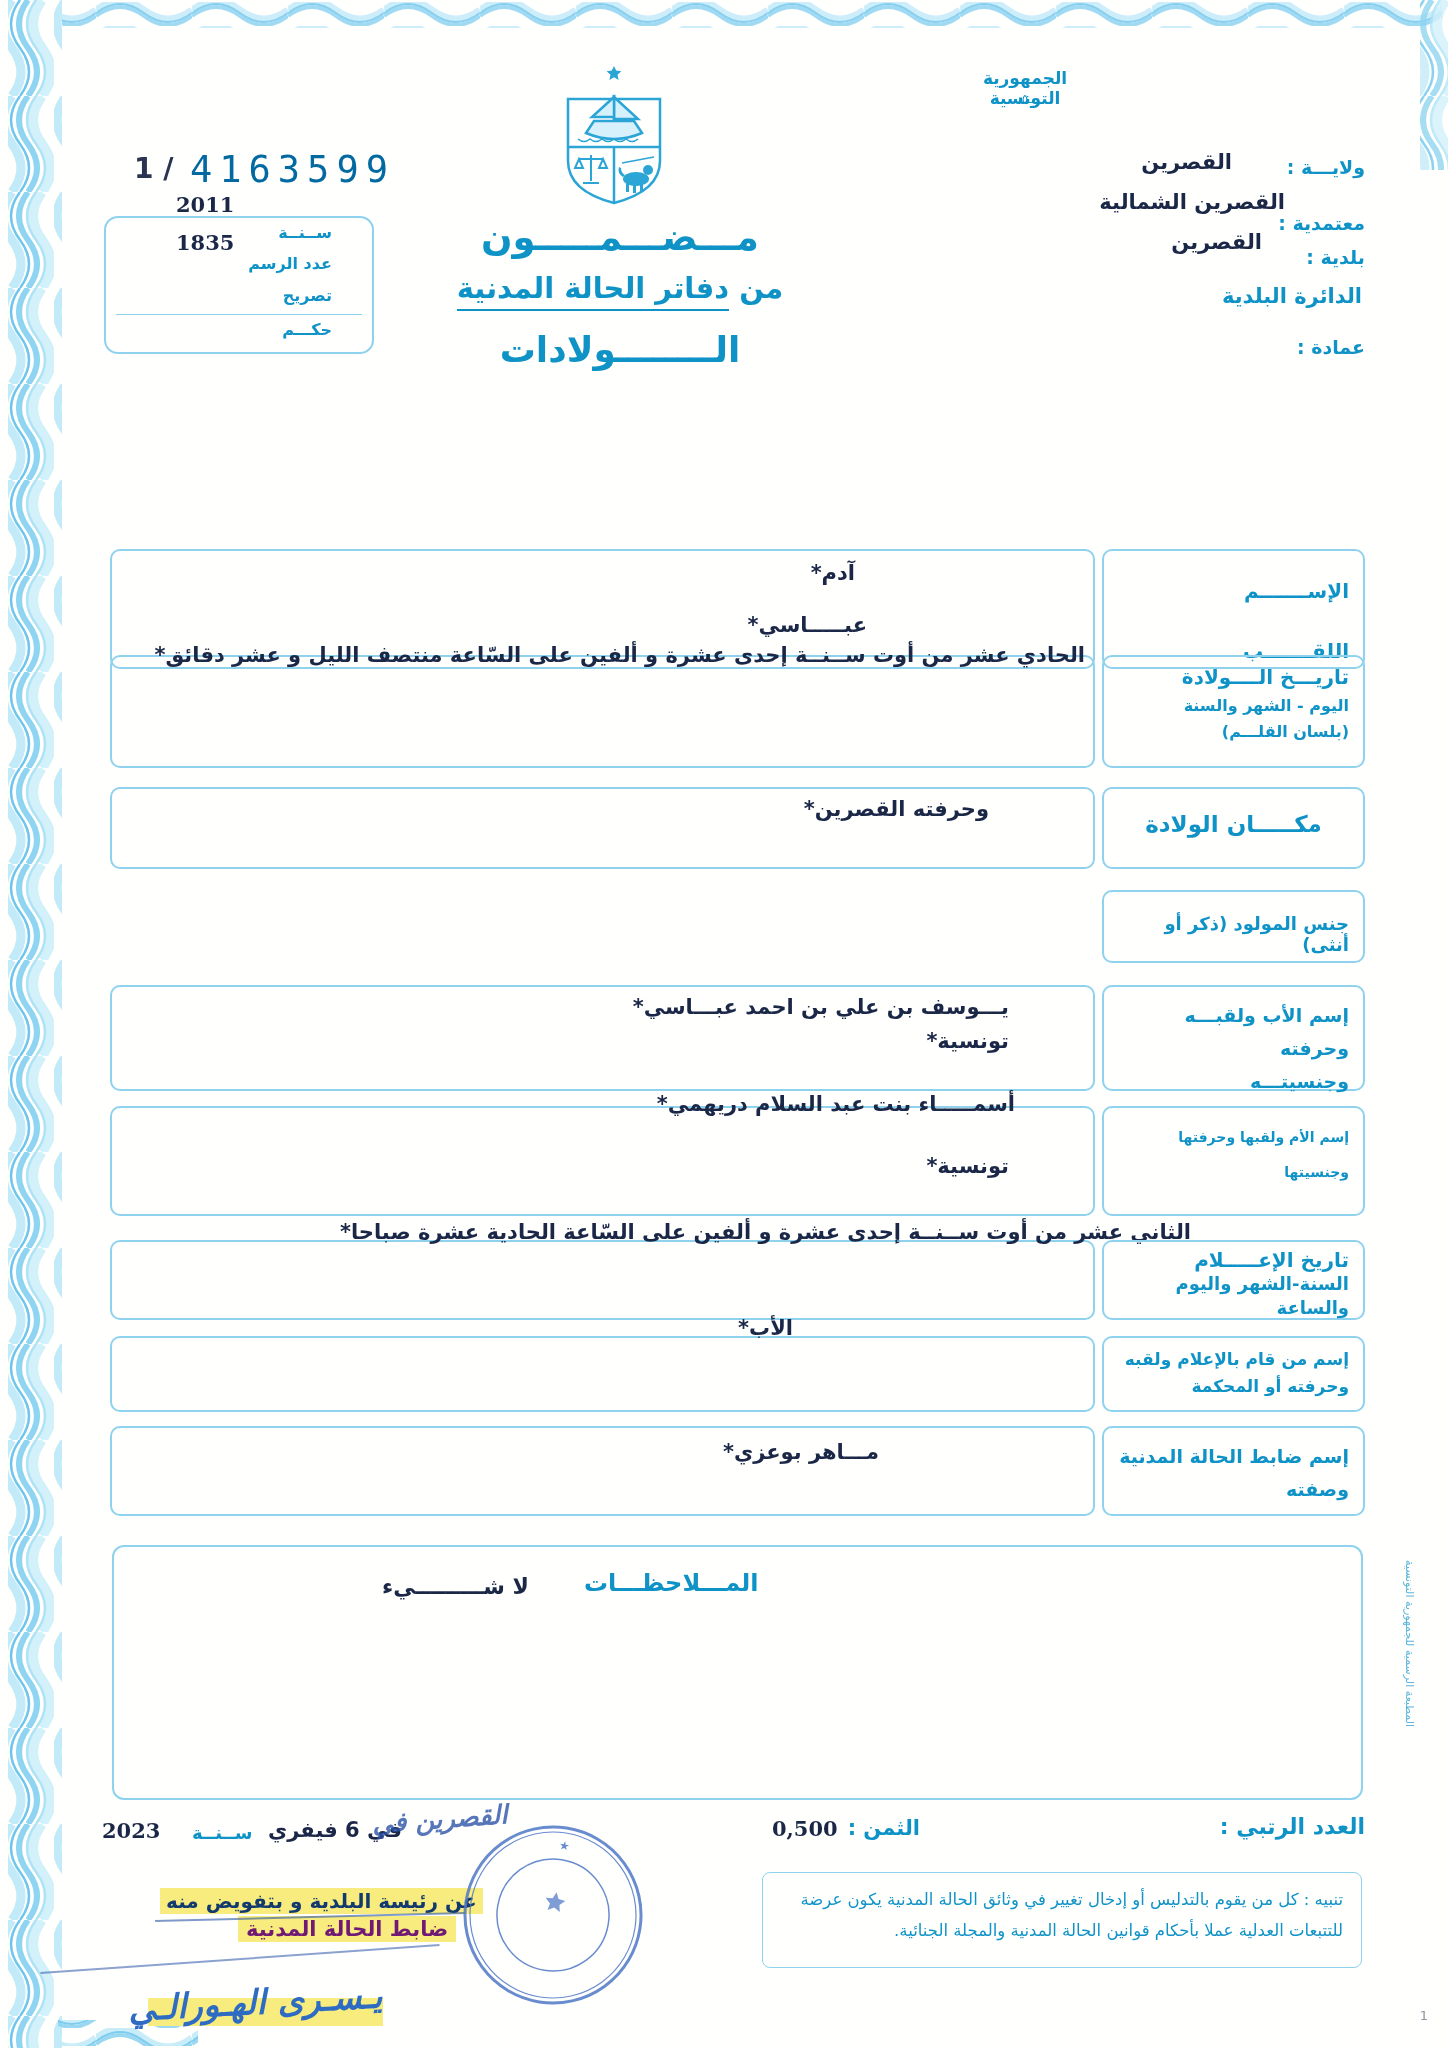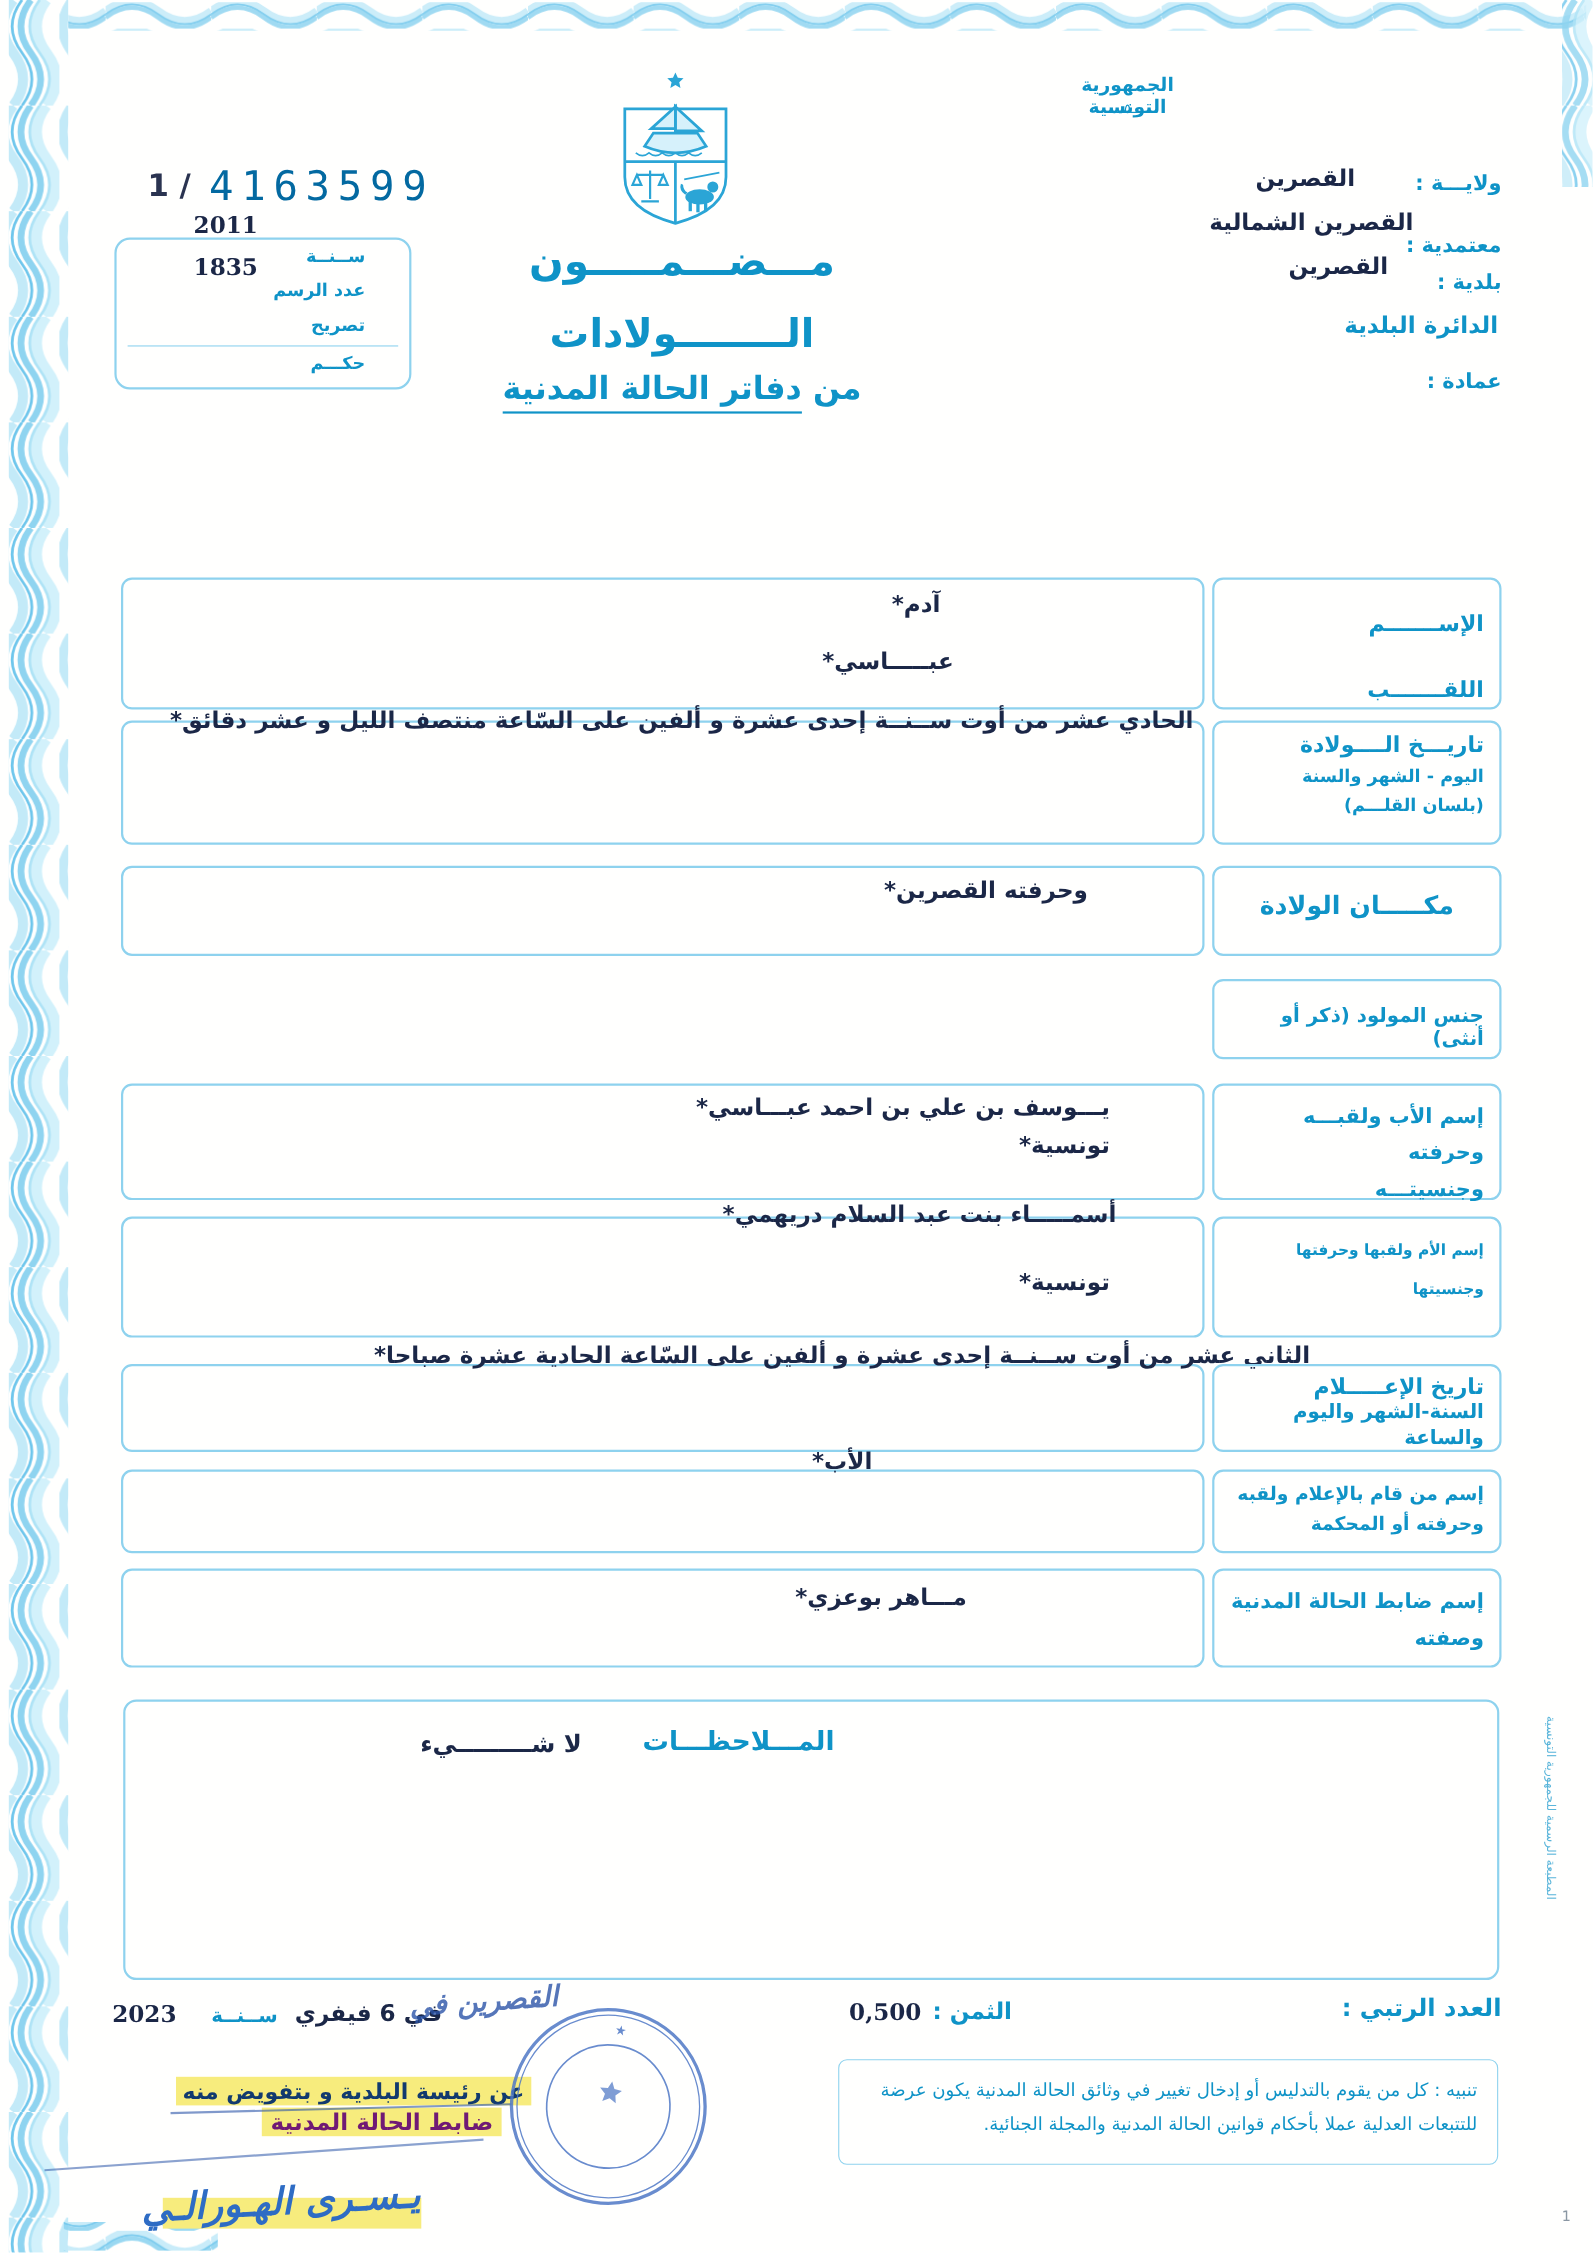--- a/index.html
+++ b/index.html
@@ -49,21 +49,21 @@
   #title1{font-size:37px;font-weight:bold;letter-spacing:1px}
   #title2{font-size:29px;font-weight:bold;margin-top:12px}
   #title2 .undl{border-bottom:2.5px solid var(--teal);padding-bottom:4px}
   #title3{font-size:36px;font-weight:bold;margin-top:24px}
   
   .frow{position:absolute;left:110px;width:1255px;z-index:2}
   .vbox{position:absolute;left:0;top:0;width:985px;height:100%;border:2px solid var(--bd);border-radius:10px;text-align:right}
   .lbox{position:absolute;right:0;top:0;width:263px;height:100%;border:2px solid var(--bd);border-radius:10px;padding:0 14px;text-align:right}
   .lbl,.sub{display:block;color:var(--teal);font-weight:bold;white-space:pre-line}
   .v{color:var(--ink);font-weight:bold;font-size:21px;white-space:pre-line}
-  .row1{top:525px;height:120px}
+  .row1{top:549px;height:120px}
   .row2{top:655px;height:113px}
   .row3{top:787px;height:82px}
   .row4{top:890px;height:73px}
   .row5{top:985px;height:106px}
   .row6{top:1106px;height:110px}
   .row7{top:1240px;height:80px}
   .row8{top:1336px;height:76px}
   .row9{top:1426px;height:90px}
   .row1 .lbl{padding-top:10px;line-height:60px;font-size:20px}
   .row2 .lbl{padding-top:4px;font-size:20px;line-height:32px}
@@ -189,25 +189,25 @@
   <span class="adm-l" id="adm-gov-l">ولايـــة :</span>
   <span class="adm-v" id="adm-del-v">القصرين الشمالية</span>
   <span class="adm-l" id="adm-del-l">معتمدية :</span>
   <span class="adm-v" id="adm-mun-v">القصرين</span>
   <span class="adm-l" id="adm-mun-l">بلدية :</span>
   <span class="adm-l" id="adm-district">الدائرة البلدية</span>
   <span class="adm-l" id="adm-sector">عمادة :</span>
 
   <div class="abs" id="title-block">
     <div id="title1">مـــضـــمـــــون</div>
-    <div id="title3">الــــــــولادات</div>
     <div id="title2">
       <span>من</span>
       <span class="undl">دفاتر الحالة المدنية</span>
     </div>
+    <div id="title3">الــــــــولادات</div>
   </div>
 
   <div class="frow row1">
     <div class="vbox">
       <span class="v v1">آدم*</span>
       <span class="v v2">عبـــــاسي*</span>
     </div>
     <div class="lbox">
       <span class="lbl">الإســـــــم
 اللقـــــــب</span>

